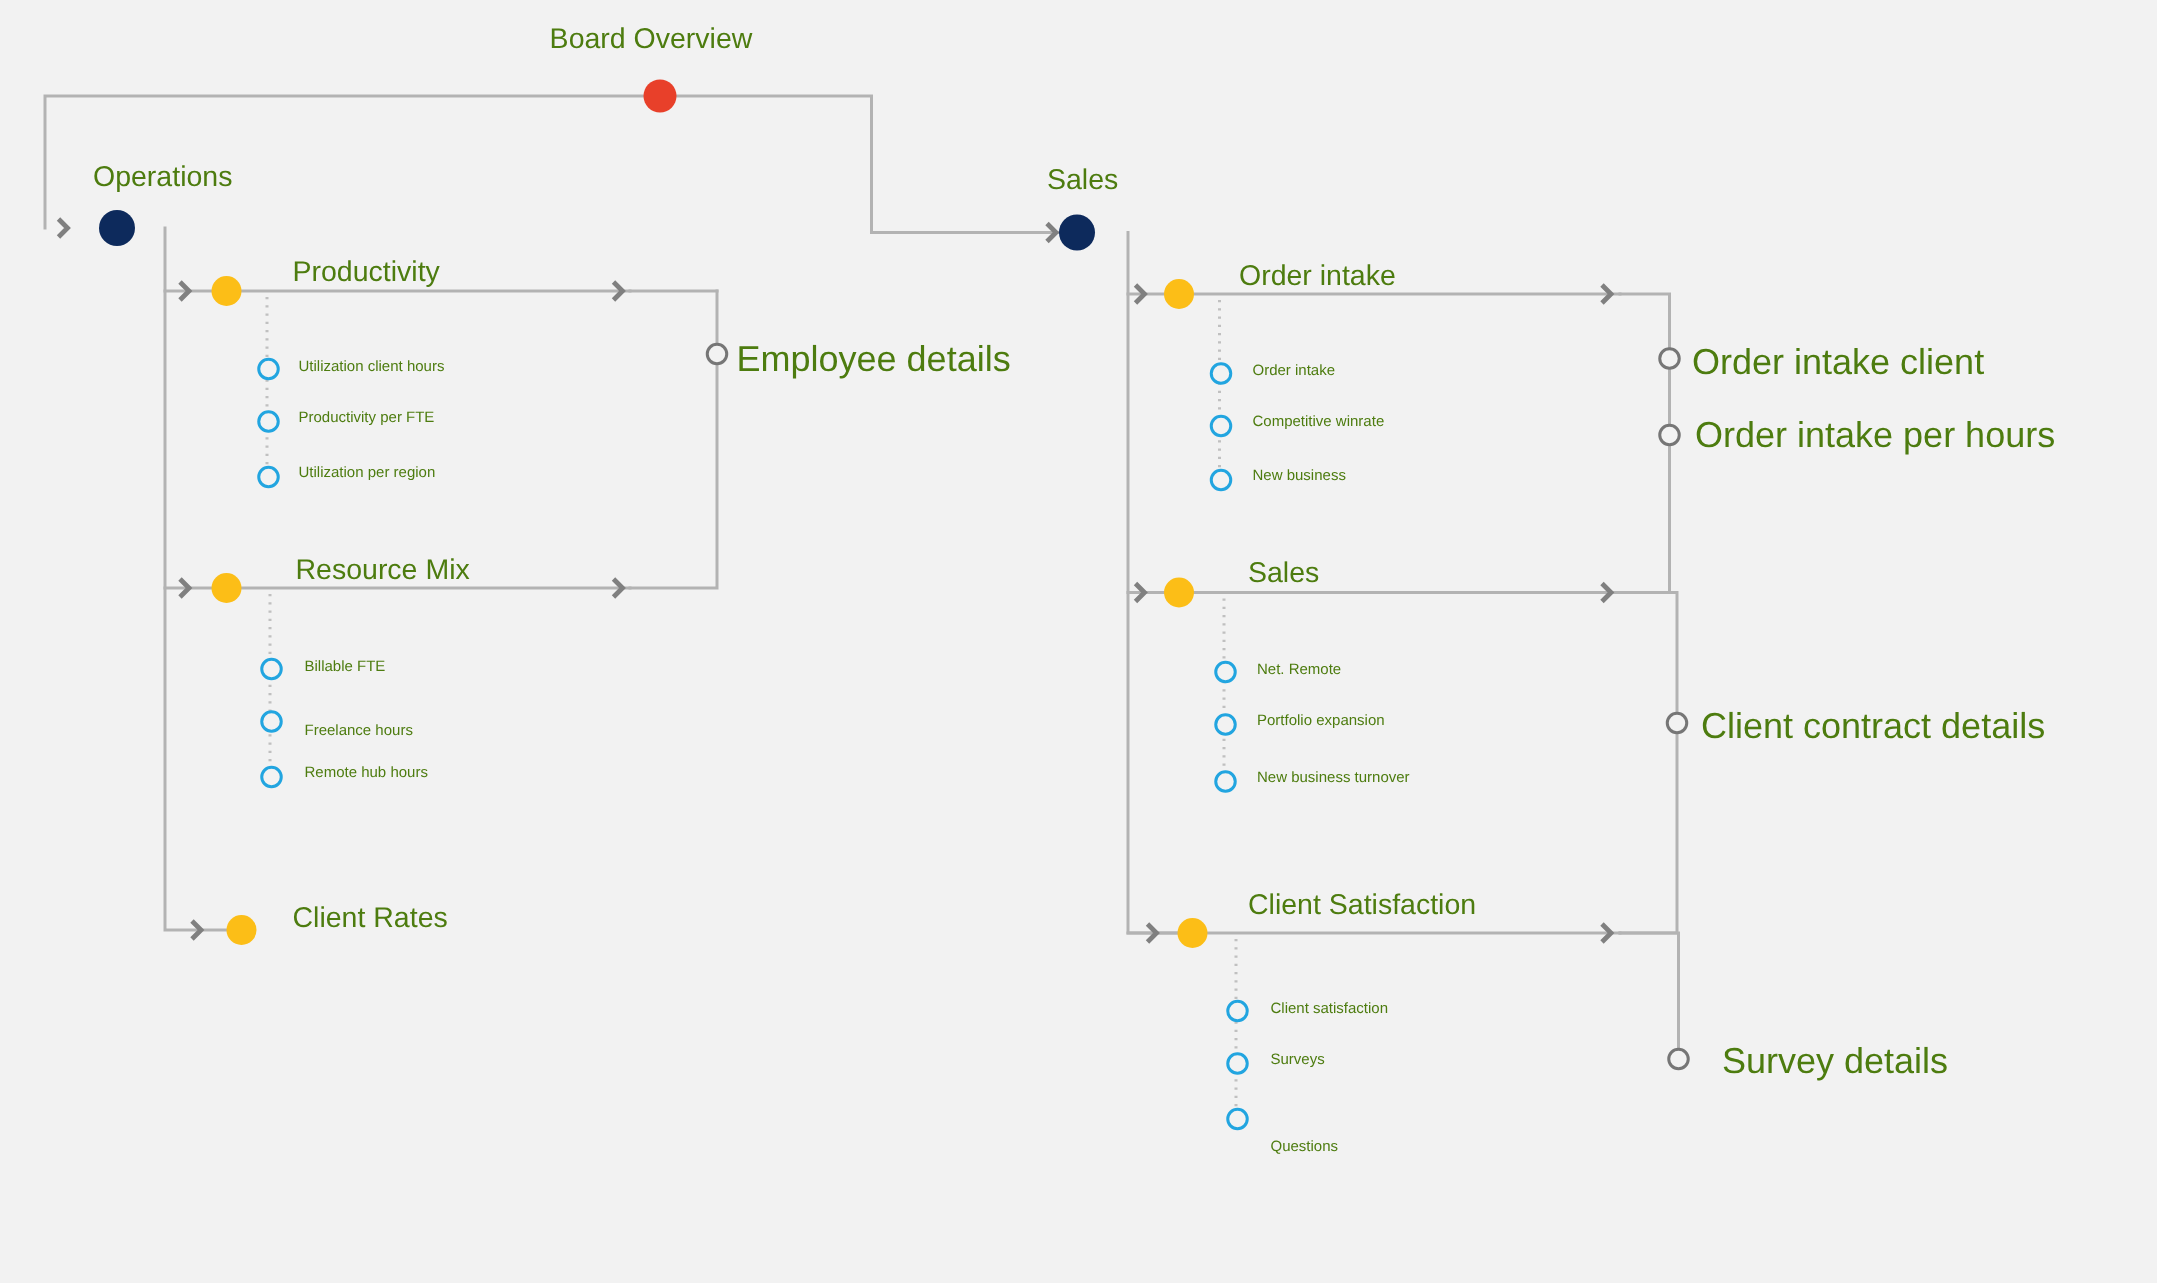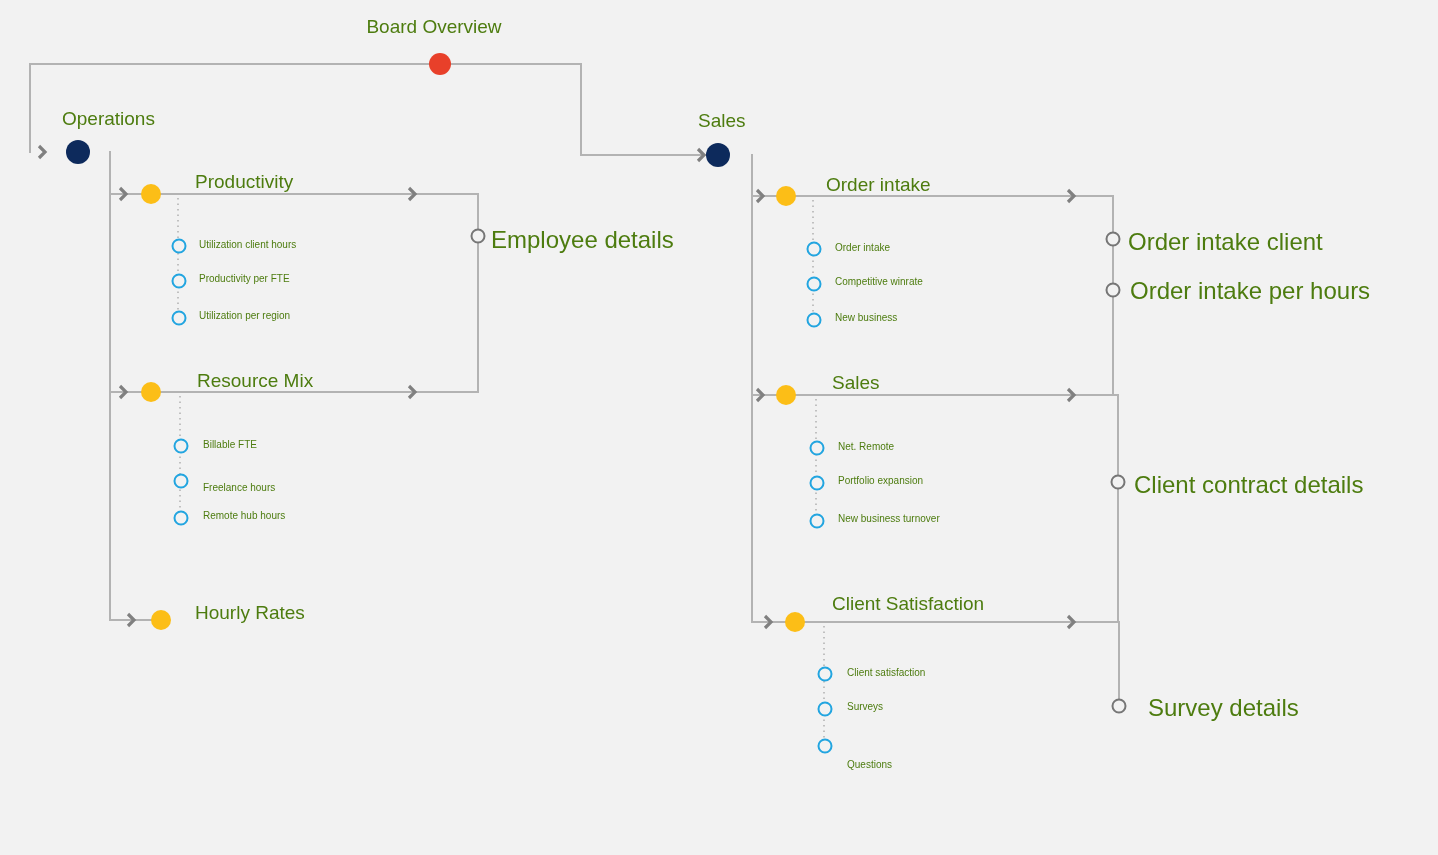--- a/index.html
+++ b/index.html
@@ -150,21 +150,21 @@
   <div class="node node-domain" style="left:718px; top:155px;"></div>
   <div class="label label-domain" style="left:698px; top:111px;">Sales</div>
 
   <div class="node node-group" style="left:151px; top:194px;"></div>
   <div class="label label-group" style="left:195px; top:172px;">Productivity</div>
 
   <div class="node node-group" style="left:151px; top:392px;"></div>
   <div class="label label-group" style="left:197px; top:371px;">Resource Mix</div>
 
   <div class="node node-group" style="left:161px; top:620px;"></div>
-  <div class="label label-group" style="left:195px; top:603px;">Hourly Rates</div>
+  <div class="label label-group" style="left:195px; top:603px;">Client Rates</div>
 
   <div class="node node-group" style="left:786px; top:196px;"></div>
   <div class="label label-group" style="left:826px; top:175px;">Order intake</div>
 
   <div class="node node-group" style="left:786px; top:395px;"></div>
   <div class="label label-group" style="left:832px; top:373px;">Sales</div>
 
   <div class="node node-group" style="left:795px; top:622px;"></div>
   <div class="label label-group" style="left:832px; top:594px;">Client Satisfaction</div>
 

